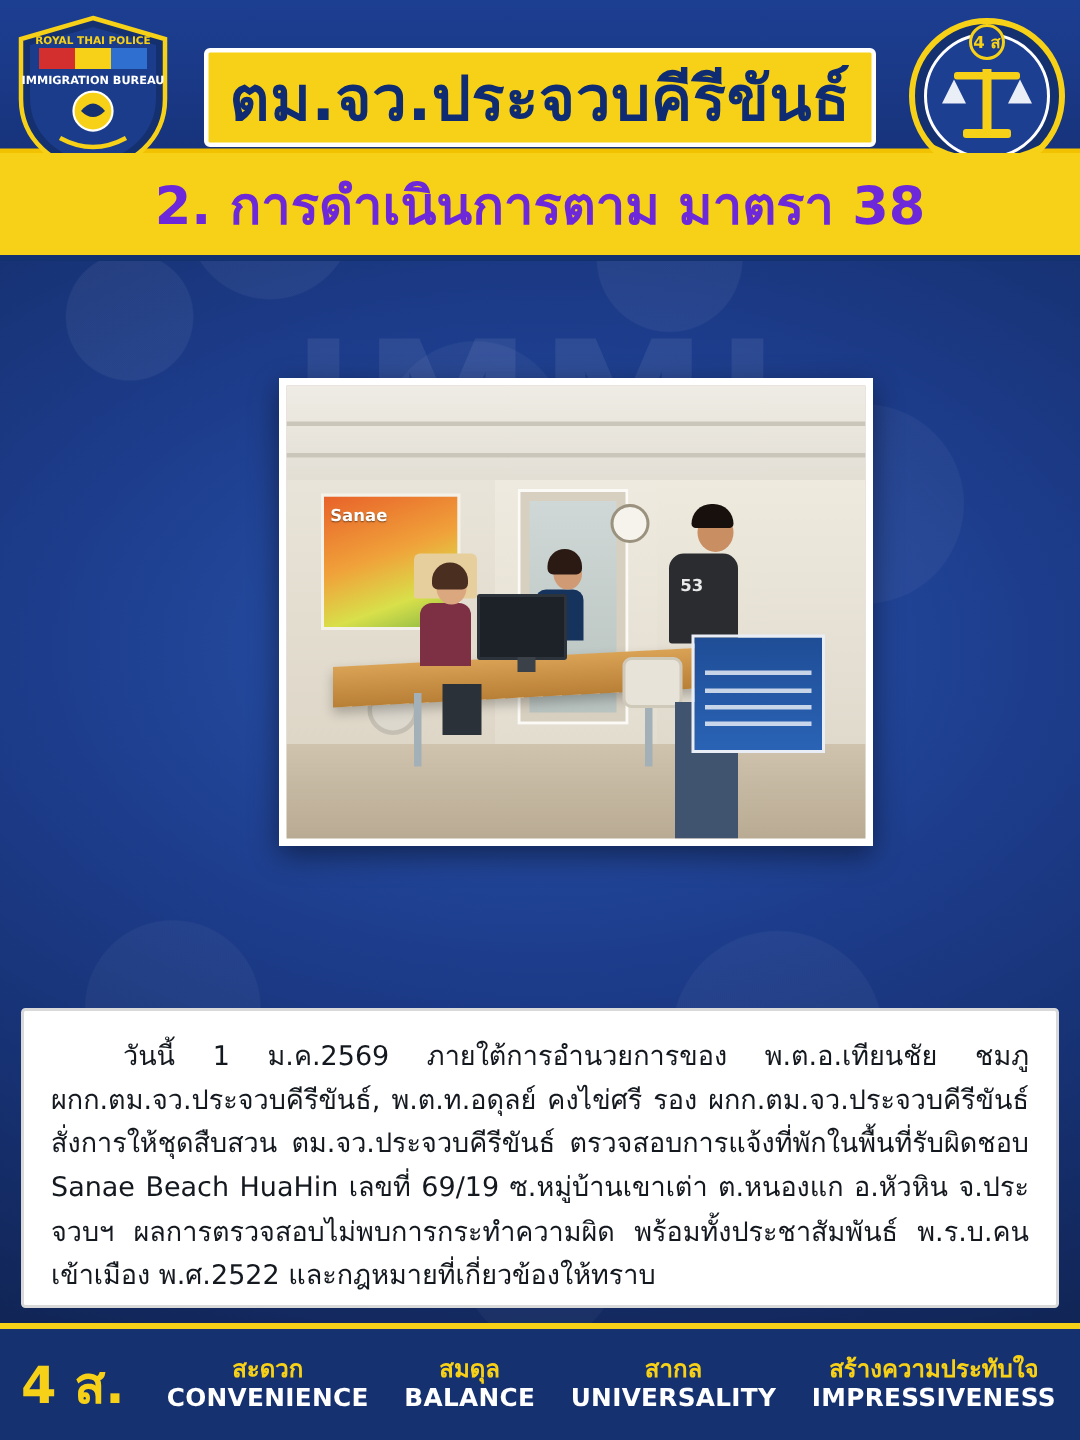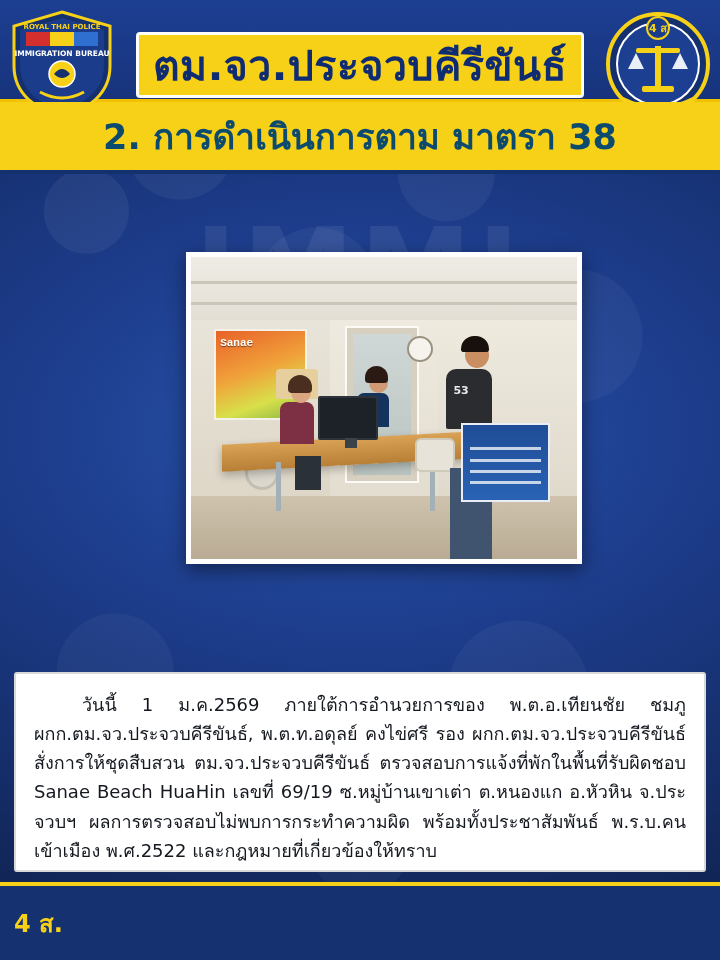--- a/index.html
+++ b/index.html
@@ -80,21 +80,21 @@
   .subtitle-bar {
     position: relative;
     height: 72px;
     background: #f7d117;
     display: flex; align-items: center; justify-content: center;
     border-bottom: 4px solid #13306f;
   }
   .subtitle-bar .subtitle-text {
     font-size: 35px;
     font-weight: bold;
-    color: #0c4a6e;
+    color: #6d28d9;
   }
 
   
   .photo-wrap {
     position: absolute;
     left: 186px;
     top: 252px;
     width: 396px;
     height: 312px;
     border: 5px solid #ffffff;
@@ -110,21 +110,20 @@
   .ph-ceiling { position:absolute; left:0; top:0; width:100%; height:22%; background:linear-gradient(180deg,#efece5,#e2ded4); }
   .ph-ceil-beam { position:absolute; height:3px; background:#cbc6ba; left:0; width:100%; }
   .ph-wall-left { position:absolute; left:0; top:21%; width:36%; height:58%; background:linear-gradient(180deg,#e9e4d9,#ded7c8); }
   .ph-wall-mid { position:absolute; left:36%; top:21%; width:28%; height:58%; background:linear-gradient(180deg,#efeadf,#e3ddd0); }
   .ph-wall-right { position:absolute; left:64%; top:21%; width:36%; height:58%; background:linear-gradient(180deg,#eeeade,#e0dacd); }
   .ph-floor { position:absolute; left:0; bottom:0; width:100%; height:21%; background:linear-gradient(180deg,#cfc3ae,#b9ab93); }
   .ph-poster {
     position:absolute; left:6%; top:24%; width:24%; height:30%;
     background:linear-gradient(160deg,#e8622a 0%, #f0a23a 45%, #d8e04a 75%, #86b544 100%);
     border:2px solid #f4f1e8;
-    font-family:Liberation Mono, monospace;
   }
   .ph-poster-label {
     position:absolute; left:4px; top:6px;
     font-size:11px; font-weight:bold; color:#ffffff;
     text-shadow:0 1px 1px rgba(0,0,0,0.5);
   }
   .ph-doorframe { position:absolute; left:40%; top:23%; width:19%; height:52%; background:#d7cfc0; border:2px solid #fbfaf6; }
   .ph-door-glass { position:absolute; inset:6px; background:linear-gradient(180deg,#cfd8d6,#b9c3bf); }
   .ph-clock { position:absolute; left:56%; top:26%; width:26px; height:26px; border-radius:50%; background:#f6f3ec; border:2px solid #9a927f; }
   .ph-lamp-shade { position:absolute; left:22%; top:37%; width:42px; height:30px; background:#e6cf9c; border-radius:4px 4px 2px 2px; }
@@ -180,21 +179,21 @@
     position: absolute;
     left: 0; right: 0; bottom: 0;
     height: 78px;
     background: #16316f;
     border-top: 4px solid #f7d117;
     display: flex;
     align-items: center;
     padding: 0 14px;
   }
   .footer-logo {
-    font-size: 24px;
+    font-size: 34px;
     font-weight: bold;
     color: #f7d117;
     margin-right: 26px;
     white-space: nowrap;
   }
   .footer-items {
     display: flex;
     flex: 1;
     justify-content: space-between;
     align-items: center;
@@ -318,15 +317,33 @@
       </div>
     </div>
   </div>
 
   <div class="caption-box">
     <p class="caption-text">วันนี้ 1 ม.ค.2569 ภายใต้การอำนวยการของ พ.ต.อ.เทียนชัย ชมภู ผกก.ตม.จว.ประจวบคีรีขันธ์, พ.ต.ท.อดุลย์ คงไข่ศรี รอง ผกก.ตม.จว.ประจวบคีรีขันธ์ สั่งการให้ชุดสืบสวน ตม.จว.ประจวบคีรีขันธ์ ตรวจสอบการแจ้งที่พักในพื้นที่รับผิดชอบ Sanae Beach HuaHin เลขที่ 69/19 ซ.หมู่บ้านเขาเต่า ต.หนองแก อ.หัวหิน จ.ประจวบฯ ผลการตรวจสอบไม่พบการกระทำความผิด พร้อมทั้งประชาสัมพันธ์ พ.ร.บ.คนเข้าเมือง พ.ศ.2522 และกฎหมายที่เกี่ยวข้องให้ทราบ</p>
   </div>
 
   <div class="footer">
     <span class="footer-logo">4 ส.</span>
+    <div class="footer-items">
+      <div class="footer-item">
+        <span class="th">สะดวก</span>
+        <span class="en">CONVENIENCE</span>
+      </div>
+      <div class="footer-item">
+        <span class="th">สมดุล</span>
+        <span class="en">BALANCE</span>
+      </div>
+      <div class="footer-item">
+        <span class="th">สากล</span>
+        <span class="en">UNIVERSALITY</span>
+      </div>
+      <div class="footer-item">
+        <span class="th">สร้างความประทับใจ</span>
+        <span class="en">IMPRESSIVENESS</span>
+      </div>
+    </div>
   </div>
 
 </div>
 
 </body></html>

